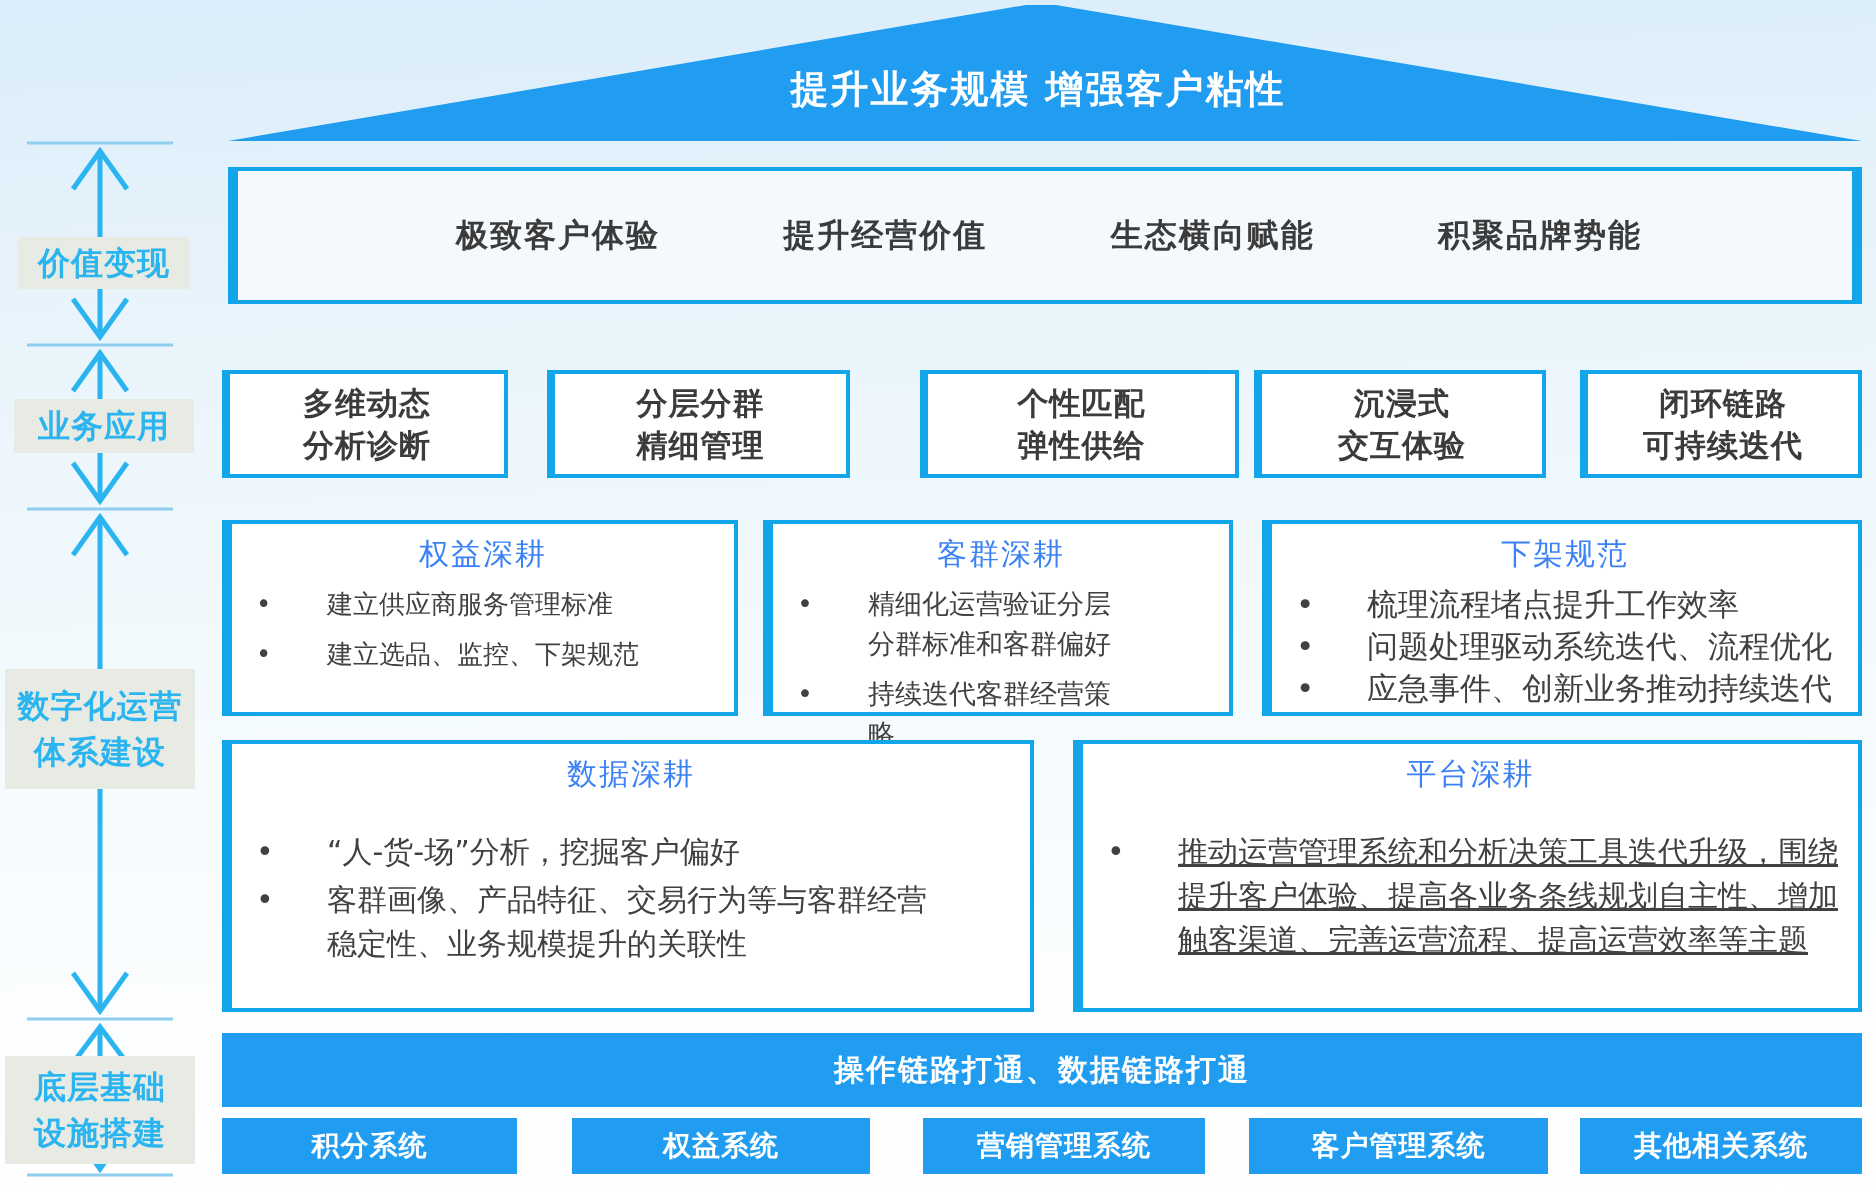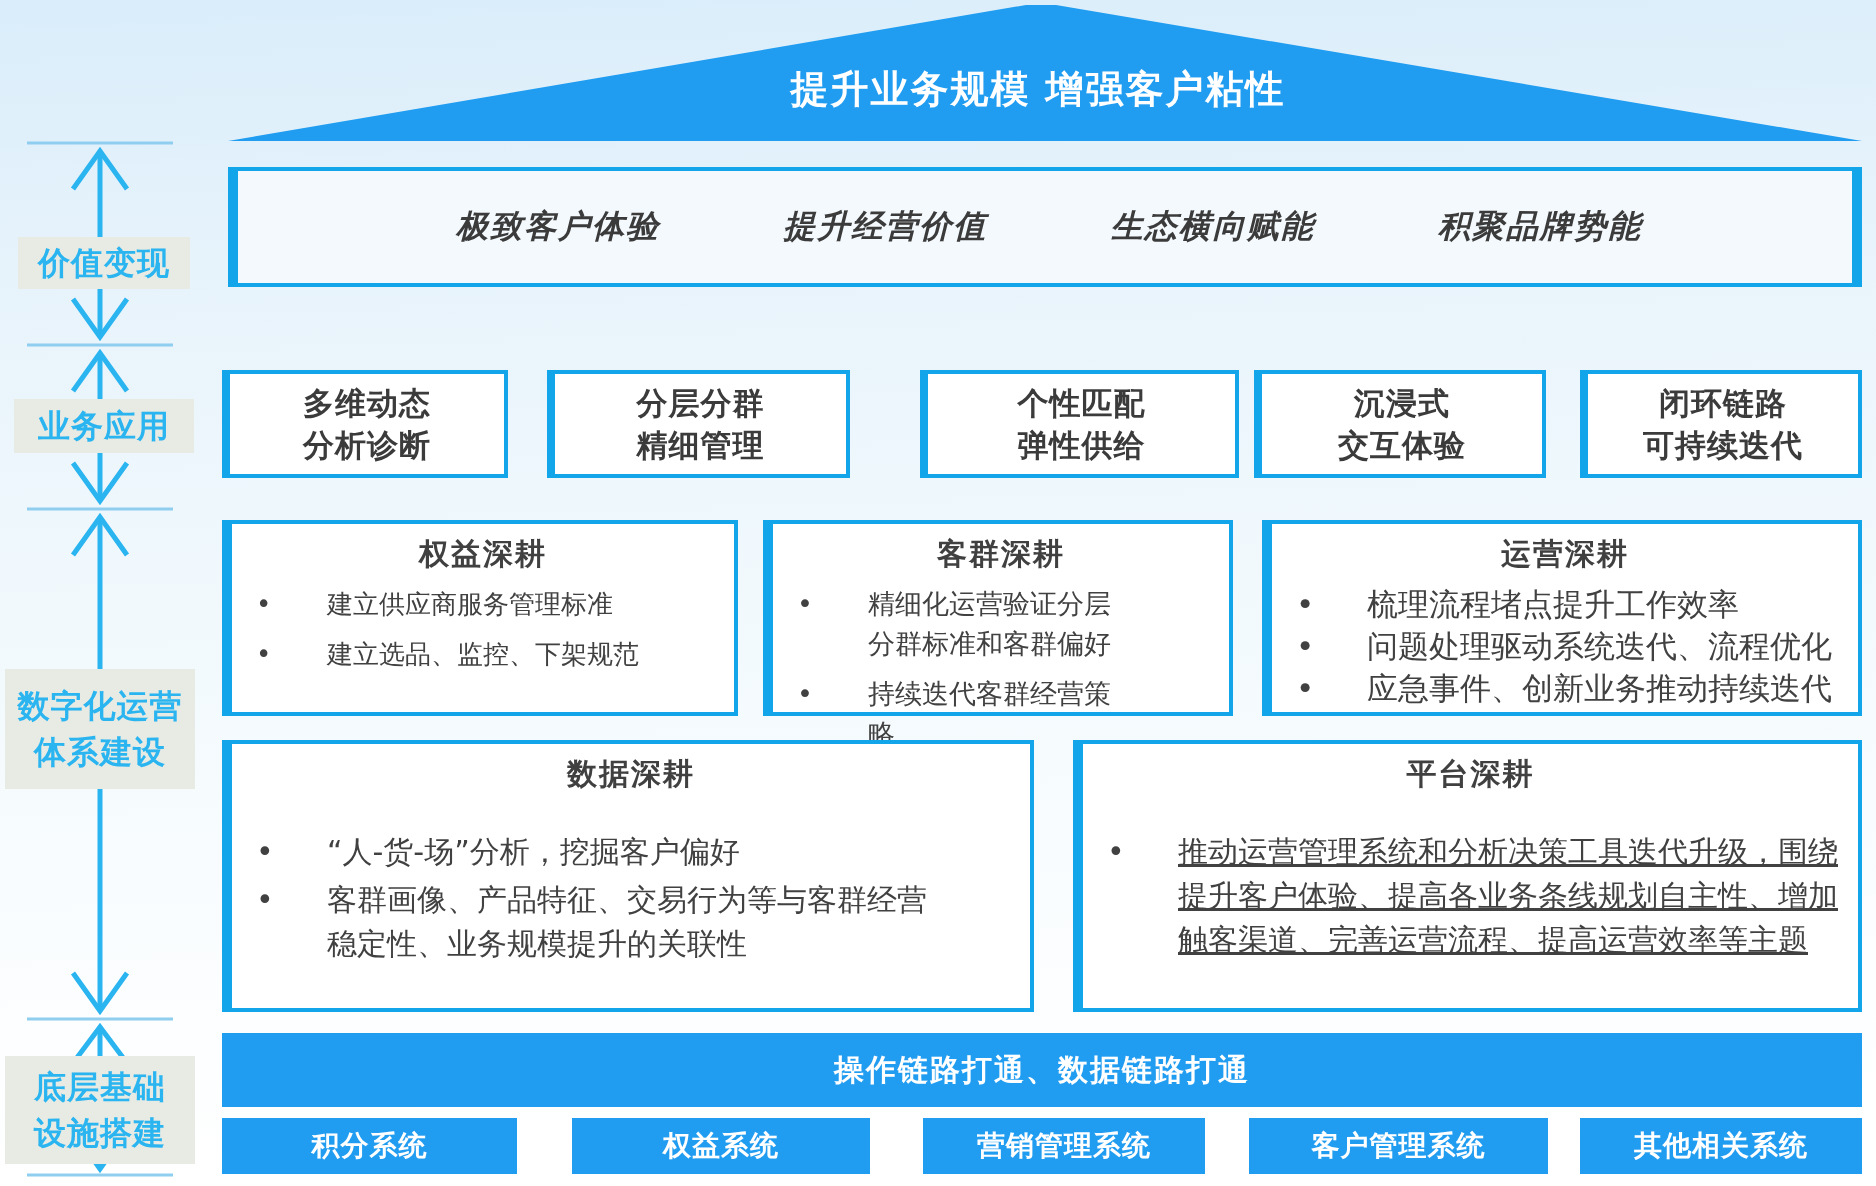--- a/index.html
+++ b/index.html
@@ -28,38 +28,37 @@
     position:absolute;left:538px;top:64px;width:1000px;z-index:2;
     text-align:center;color:#ffffff;font-size:38px;font-weight:bold;letter-spacing:2px;
   }
   
   .wbox{
     position:absolute;box-sizing:border-box;background:#ffffff;
     border:4px solid #13a5ea;border-left-width:10px;
   }
   
   .value-box{
-    left:228px;top:167px;width:1634px;height:120px;
+    left:228px;top:167px;width:1634px;height:137px;
     background:#f3f9fd;border-right-width:10px;
     display:flex;align-items:center;justify-content:space-between;
     padding:0 210px 0 218px;
-    font-style:italic;
   }
   .value-box .pillar{font-size:32px;font-weight:bold;color:#3b3b3b;letter-spacing:2px;white-space:nowrap;}
   
   .appbox{
     top:370px;height:108px;
     display:flex;flex-direction:column;justify-content:center;
     text-align:center;font-size:31px;font-weight:bold;color:#3b3b3b;line-height:42px;
     border-left-width:8px;letter-spacing:1px;
   }
   
   .deepbox{padding-top:10px;}
   .deepbox .d-title{
-    text-align:center;font-size:30px;font-weight:bold;color:#404040;
+    text-align:center;font-size:30px;font-weight:normal;color:#3b82f6;
     line-height:40px;letter-spacing:2px;
   }
   .deepbox ul{list-style:none;margin:10px 0 0 0;padding:0;}
   .deepbox li{
     position:relative;color:#414141;padding-left:95px;
     font-size:26px;line-height:40px;margin-bottom:10px;
   }
   .deepbox li::before{content:"•";position:absolute;left:24px;top:0;}
   .row3{top:520px;height:196px;}
   .row4{top:740px;height:272px;}
@@ -172,21 +171,21 @@
     </ul>
   </div>
   <div class="wbox deepbox row3 box-customer" style="left:763px;width:470px;">
     <div class="d-title">客群深耕</div>
     <ul>
       <li>精细化运营验证分层分群标准和客群偏好</li>
       <li>持续迭代客群经营策略</li>
     </ul>
   </div>
   <div class="wbox deepbox row3 box-operation" style="left:1262px;width:600px;">
-    <div class="d-title">运营深耕</div>
+    <div class="d-title">下架规范</div>
     <ul>
       <li>梳理流程堵点提升工作效率</li>
       <li>问题处理驱动系统迭代、流程优化</li>
       <li>应急事件、创新业务推动持续迭代</li>
     </ul>
   </div>
 
   <div class="wbox deepbox row4 box-data" style="left:222px;width:812px;">
     <div class="d-title">数据深耕</div>
     <ul>

